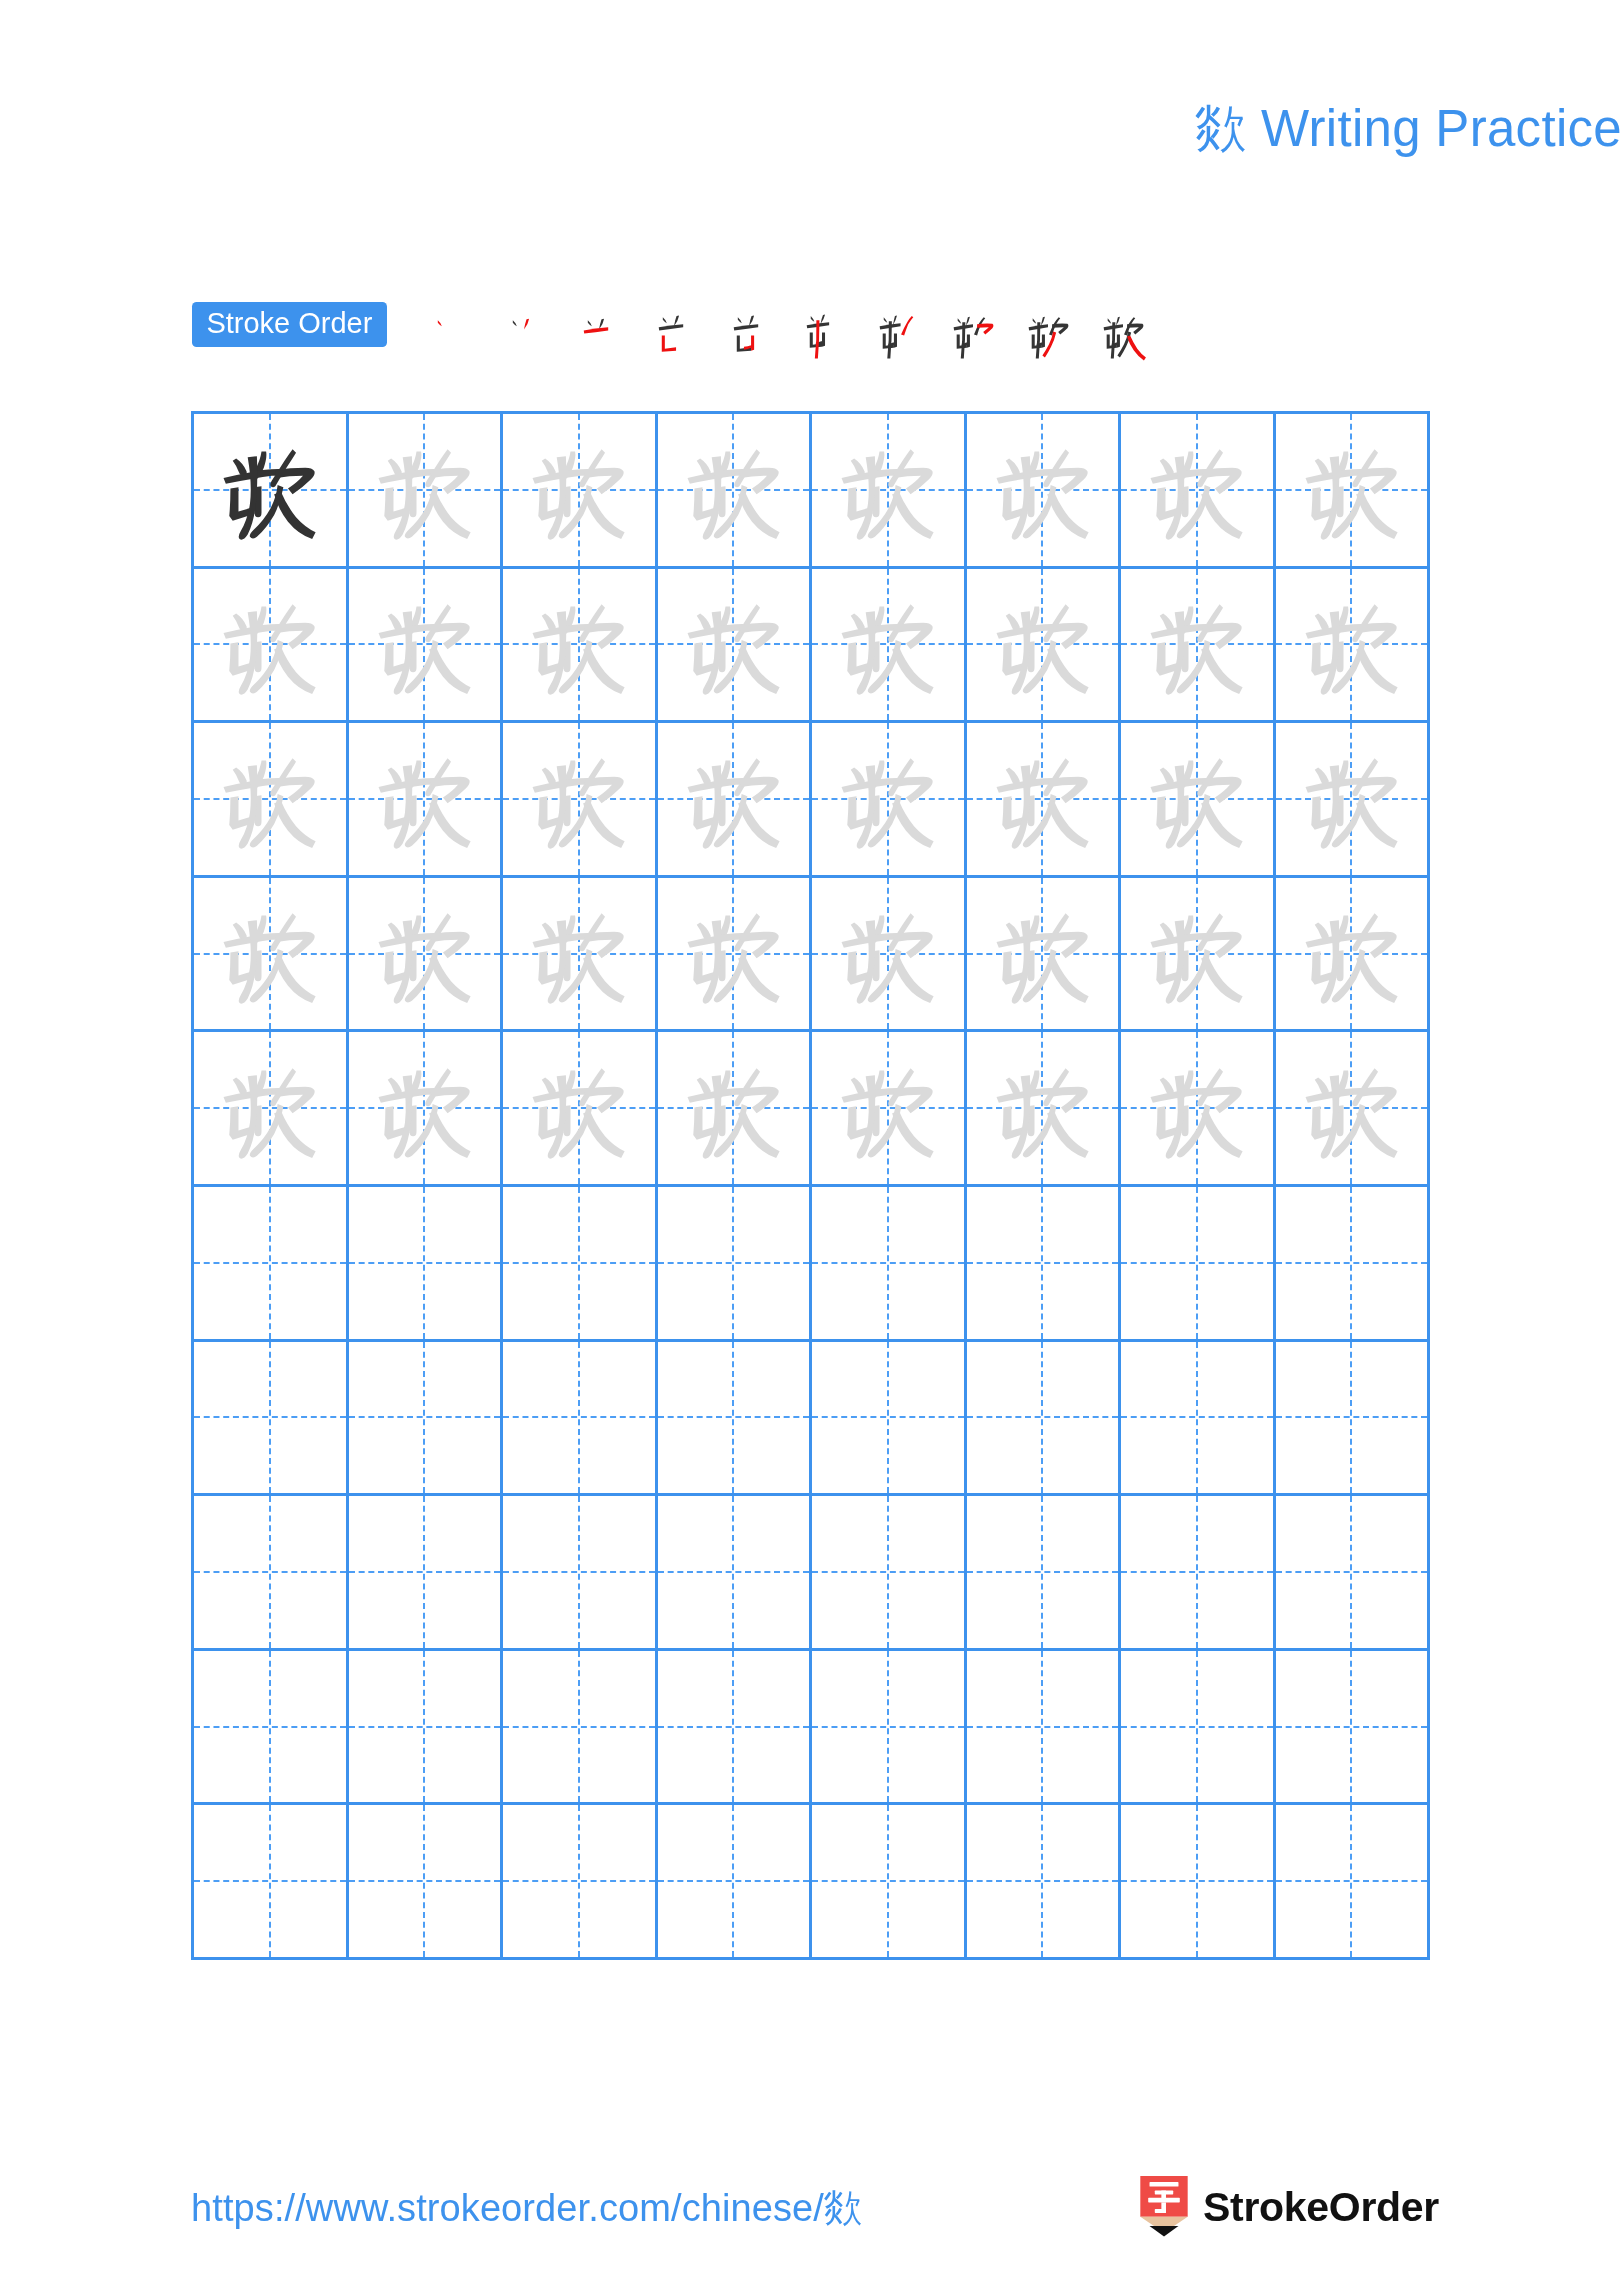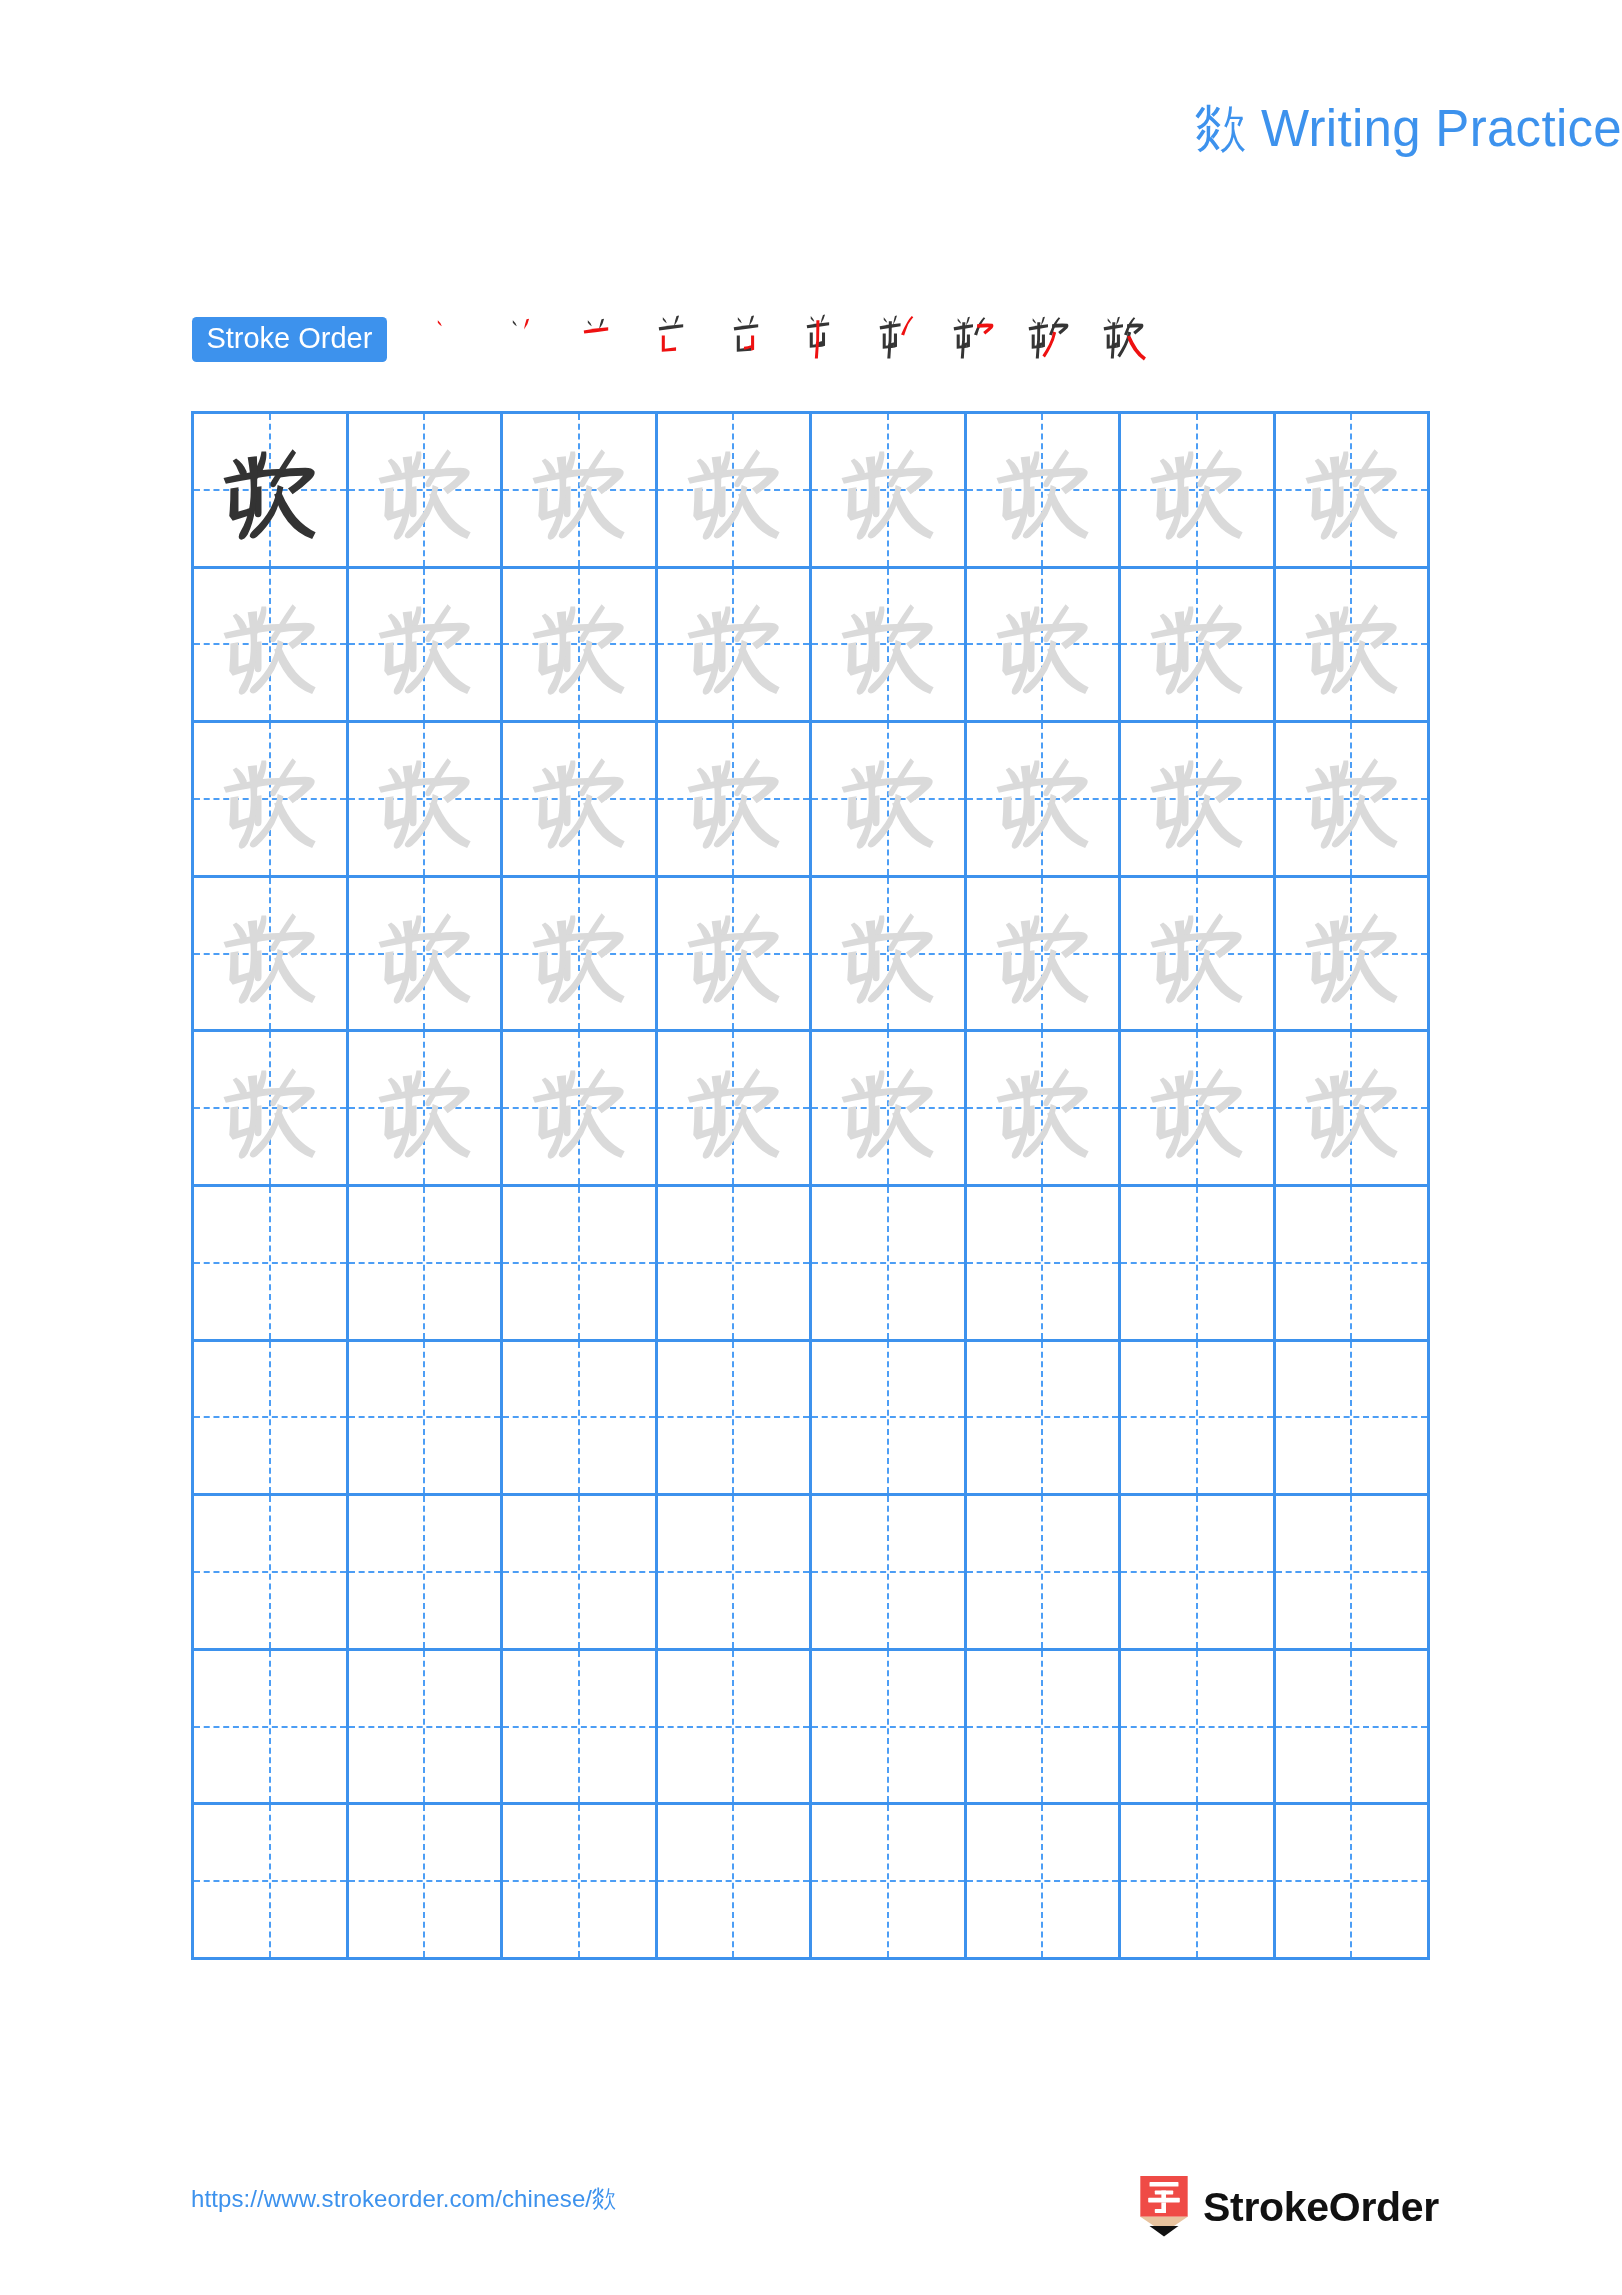--- a/index.html
+++ b/index.html
@@ -33,21 +33,21 @@
   }
 
   
   .stroke-order-row {
     position: absolute;
     top: 302px;
     left: 192px;
     width: 1243px;
     height: 60px;
     display: flex;
-    align-items: flex-end;
+    align-items: flex-start;
   }
 
   .stroke-order-badge {
     background: #3d92ed;
     color: #ffffff;
     font-size: 29px;
     font-weight: 400;
     padding: 3.9px 14.4px 6.5px 14.4px;
     border-radius: 4.6px;
     line-height: 1.18;
@@ -151,21 +151,21 @@
   }
 
   .glyph-dark  { fill: #333333; }
   .glyph-light { fill: #dadada; }
 
   
   .footer-url {
     position: absolute;
     left: 191px;
     top: 2183px;
-    font-size: 24px;
+    font-size: 38px;
     color: #3d92ed;
     text-decoration: none;
     white-space: nowrap;
     letter-spacing: 0.1px;
   }
 
   .footer-brand {
     position: absolute;
     right: 183px;
     top: 2171px;

